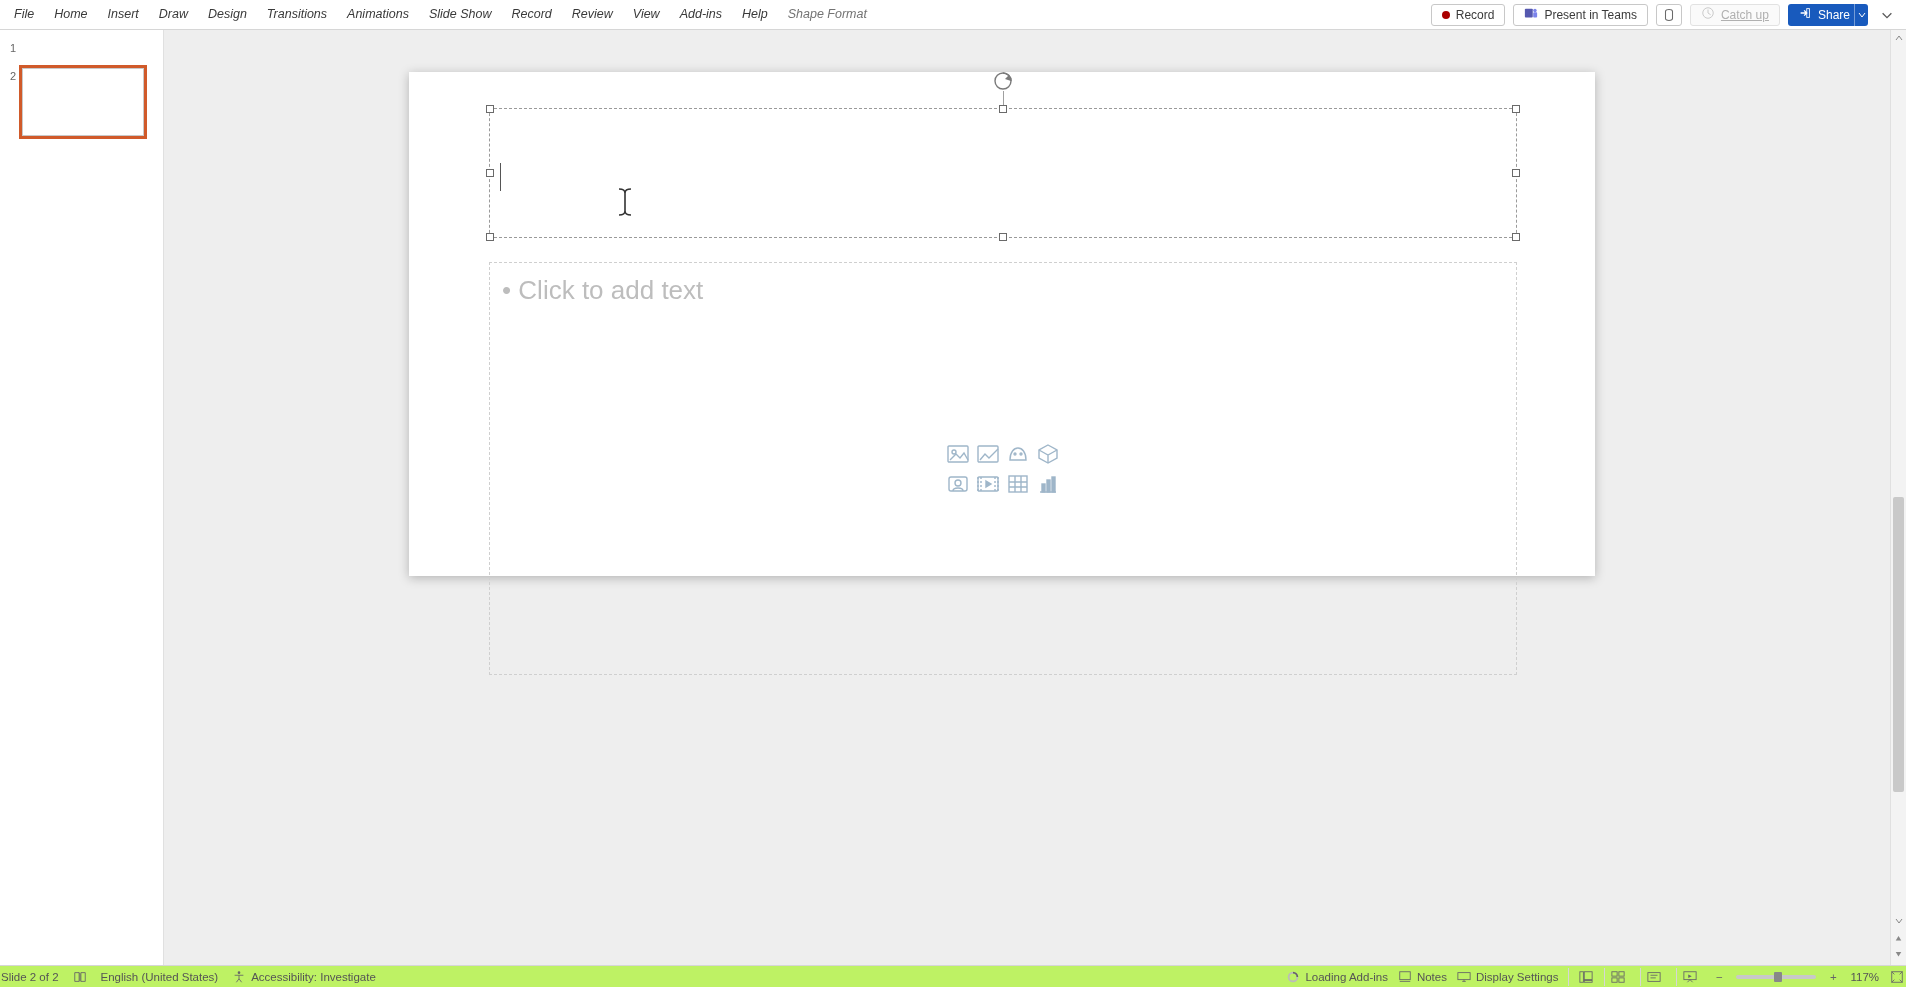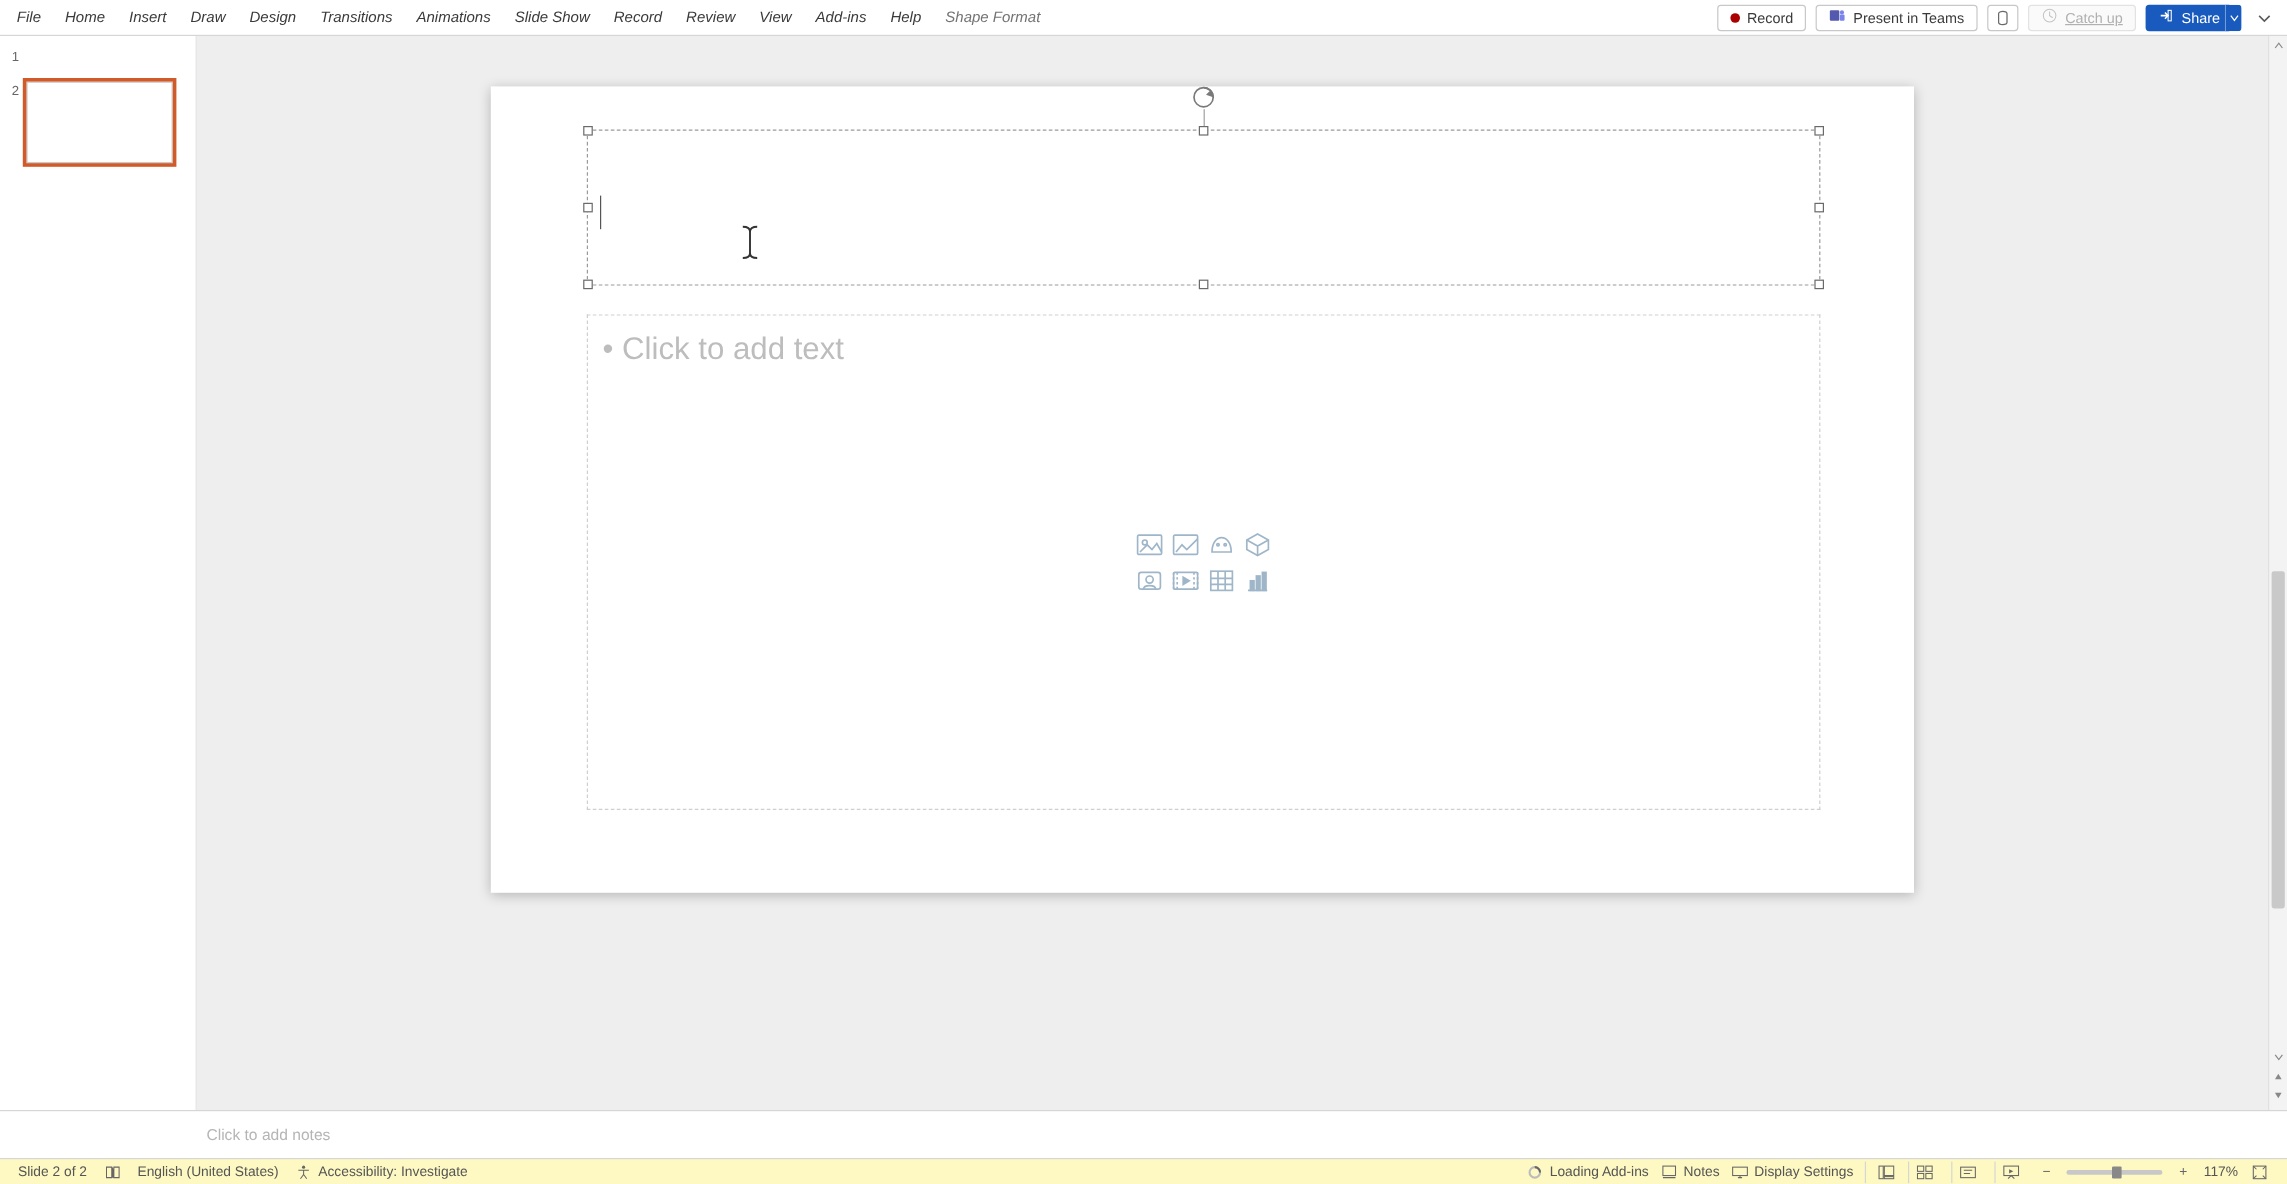--- a/index.html
+++ b/index.html
@@ -78,21 +78,21 @@
   .thumb.selected { outline:3px solid #d05a2a; outline-offset:0; }
   .thumb .t-title { font-weight:600; font-size:8px; color:#333; }
   .thumb .t-sub { font-size:6px; color:#888; margin-top:2px; }
 
   
   .canvas-area {
     flex:1; background:#eeeeee; position:relative; overflow:hidden;
   }
   .slide {
     position:absolute; left:245px; top:42px;
-    width:1186px; height:672px; background:#fff;
+    width:1186px; height:504px; background:#fff;
     box-shadow:0 2px 10px rgba(0,0,0,0.25);
   }
   
   .rotate-handle {
     position:absolute; left:50%; top:-38px; transform:translateX(-50%);
     width:20px; height:20px;
   }
   .rotate-handle svg { width:20px; height:20px; }
   .rotate-stem {
     position:absolute; left:50%; top:-18px; width:1px; height:20px; background:#a0a0a0;
@@ -153,23 +153,23 @@
   
   .notes-pane {
     height:40px; border-top:1px solid #d6d6d6; background:#fff;
     display:flex; align-items:center; padding-left:172px;
     font-size:13px; color:#b5b5b5;
   }
 
   
   .statusbar {
     position:absolute; left:0; right:0; bottom:0; height:22px;
-    background:#fef9c3; border-top:1px solid #d6d6d6;
+    background:#bef264; border-top:1px solid #d6d6d6;
     display:flex; align-items:center; font-size:11.5px; color:#555;
-    padding:0 15px; gap:14px;
+    padding:0 1px; gap:14px;
   }
   .statusbar .sb-item { display:flex; align-items:center; gap:5px; cursor:default; }
   .statusbar .sb-item.clickable { cursor:pointer; }
   .statusbar .sb-right { margin-left:auto; display:flex; align-items:center; gap:10px; }
   .view-btn {
     width:26px; height:18px; display:flex; align-items:center; justify-content:center;
     border-left:1px solid #d6d6d6; cursor:pointer; color:#666;
   }
   .view-btn.first { border-left:1px solid #d6d6d6; padding-left:8px;}
   .zoom-slider {
@@ -372,23 +372,20 @@
             <path d="M2 3 L5 7 L8 3" stroke="#888" fill="none"></path>
           </svg>
       </div>
       <div class="extras">
         <div>⯅</div>
         <div>⯆</div>
       </div>
     </div>
   </div>
 
-  <div class="notes-pane">
-    <span>Click to add notes</span>
-  </div>
 </div>
 
 <div class="statusbar">
   <div class="sb-item">Slide 2 of 2</div>
   <div class="sb-item clickable">
     <svg class="ico" viewBox="0 0 16 16">
         <path d="M2 3 H7 V13 H2 Z M9 3 H14 V13 H9 Z M7 3 C7 3 8 4 8 5 V13" fill="none" stroke="#666"></path>
       </svg>
   </div>
   <div class="sb-item clickable">English (United States)</div>

